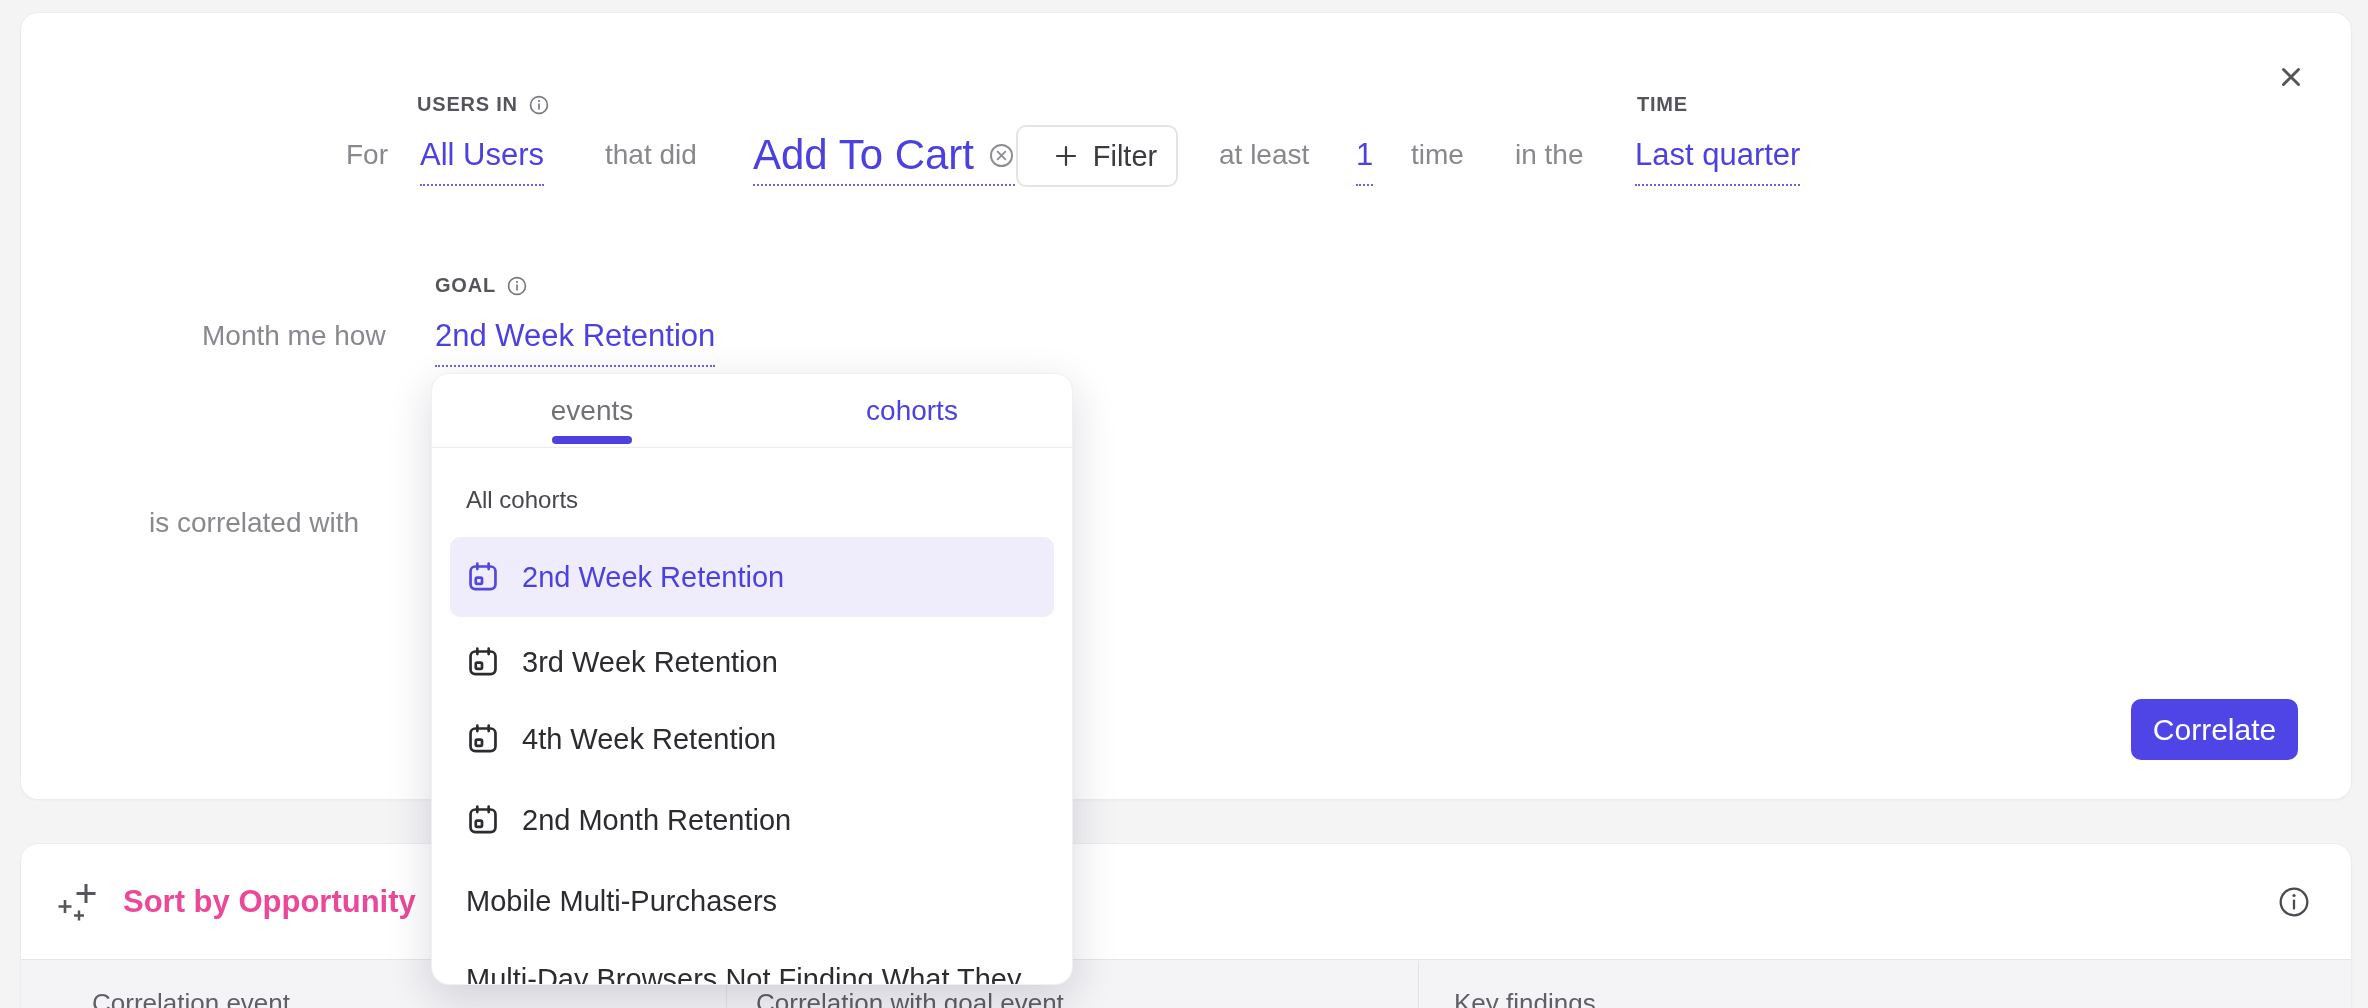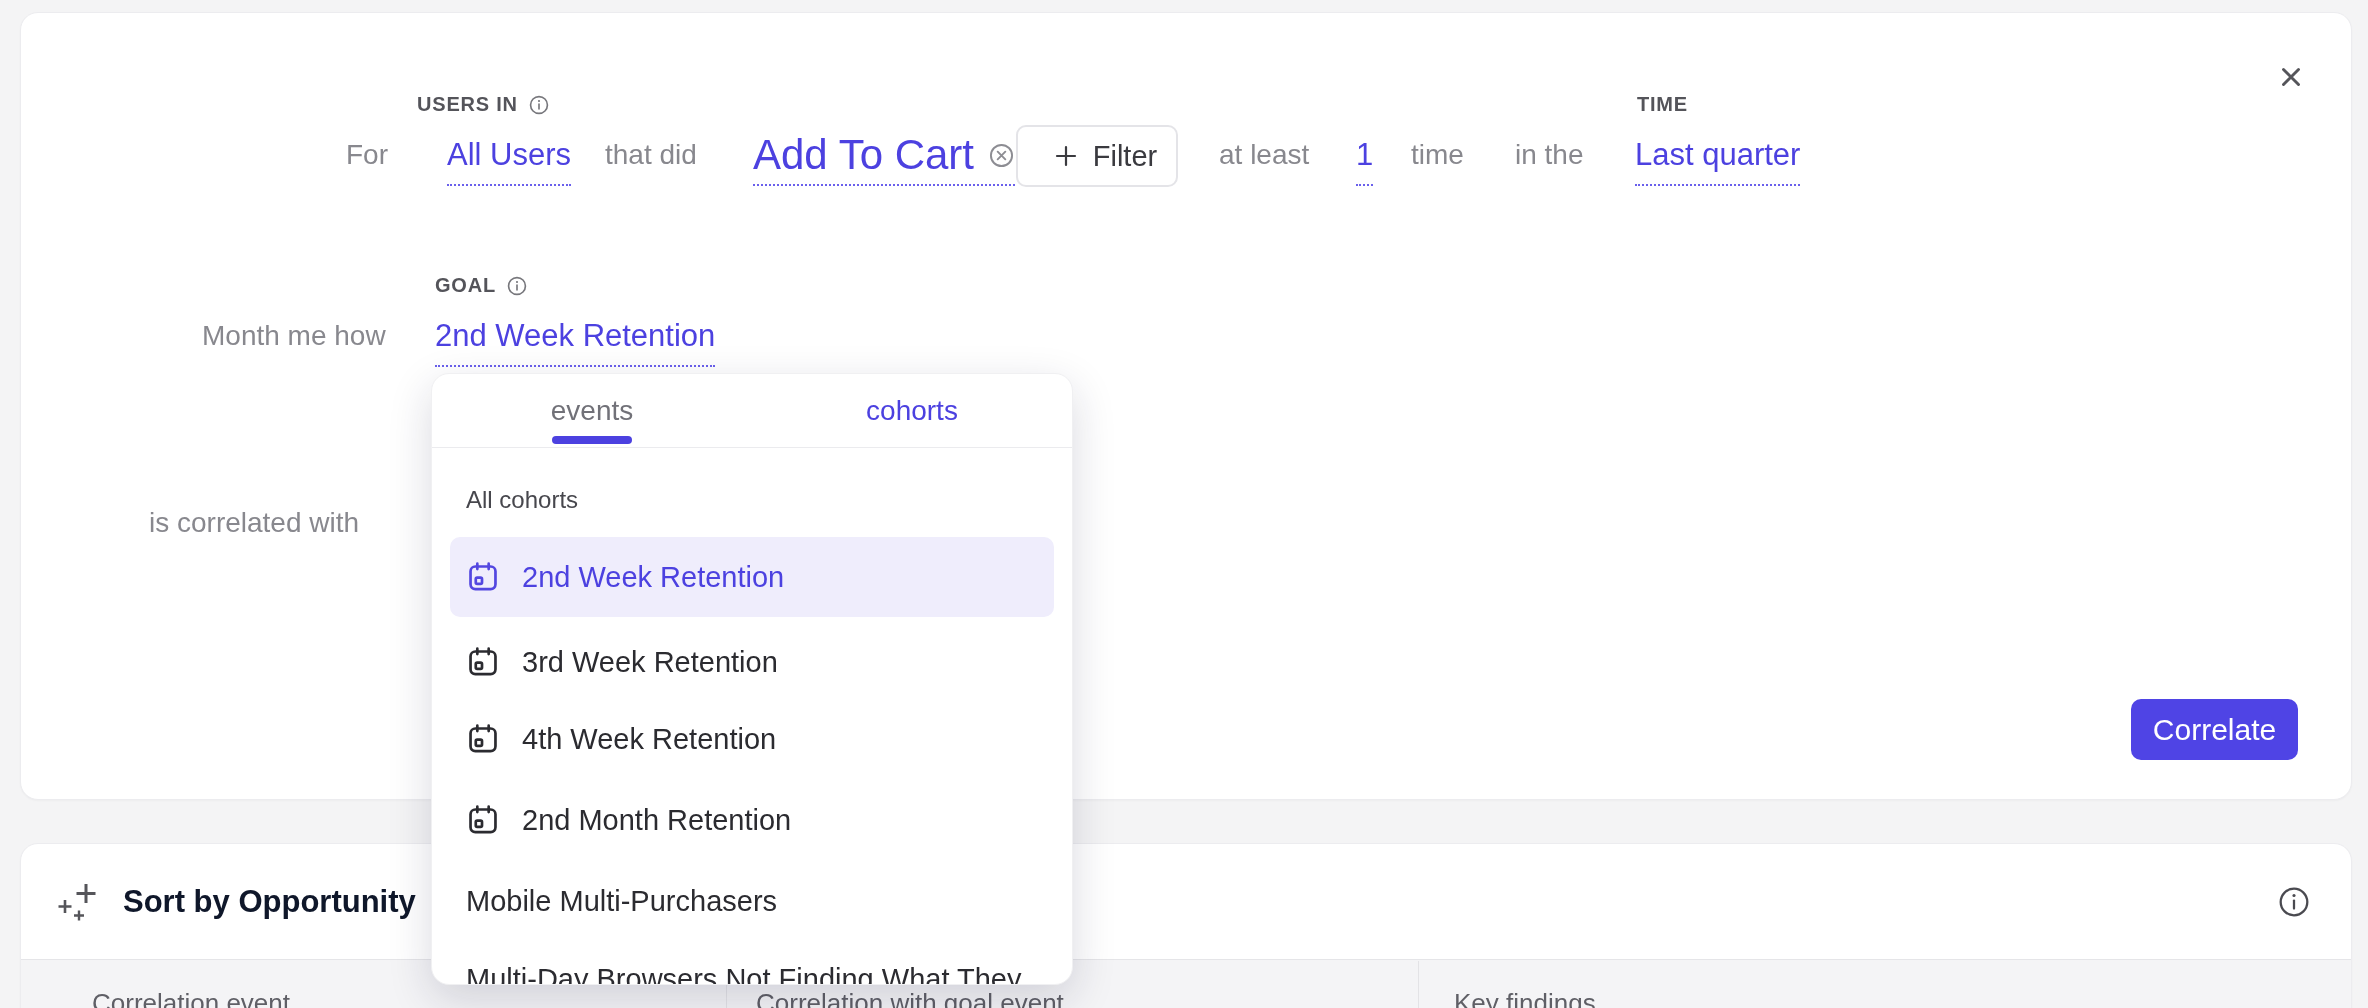--- a/index.html
+++ b/index.html
@@ -118,21 +118,21 @@
   .dd-item.selected { background:#efedfc; color:#4c41e0; font-weight:500; }
   .cal-icon svg { width:34px; height:34px; stroke:#2b2b30; }
   .dd-item.selected .cal-icon svg { stroke:#5347e0; }
 
   
   .sort-control {
     position:absolute; left:34px; top:33px;
     display:flex; align-items:center; gap:18px; cursor:pointer;
   }
   .sparkle-icon svg { width:50px; height:50px; stroke:#55555a; }
-  .sort-label { font-size:31px; font-weight:700; color:#0f172a; white-space:nowrap; }
+  .sort-label { font-size:31px; font-weight:700; color:#ec4899; white-space:nowrap; }
   .results-info {
     position:absolute; left:2255px; top:40px; width:36px; height:36px;
     display:flex; align-items:center; justify-content:center; cursor:pointer;
   }
   .results-info svg { width:34px; height:34px; stroke:#4a4a50; }
   .table-head {
     position:absolute; left:0; top:115px; right:0; bottom:-20px;
     background:#f4f4f6; border-top:1px solid #e5e5e8;
   }
   .col-div { position:absolute; top:1px; bottom:0; width:1px; background:#e3e3e6; }
@@ -161,21 +161,21 @@
       <span class="icon info-icon">
         <svg viewBox="0 0 24 24" fill="none" stroke-width="1.8">
           <circle cx="12" cy="12" r="9.2"></circle>
           <path d="M12 11v5.4" stroke-linecap="round"></path>
           <circle cx="12" cy="7.6" r="1.15" fill="#77777c" stroke="none"></circle>
         </svg>
       </span>
     </div>
 
     <div class="word" style="left:325px">For</div>
-    <div class="pvalue" style="left:426px">All Users</div>
+    <div class="pvalue" style="left:399px">All Users</div>
     <div class="word" style="left:584px">that did</div>
 
     <div class="pvalue-group" style="left:732px">
       <span class="val">Add To Cart</span>
       <span class="icon remove-icon">
         <svg viewBox="0 0 24 24" fill="none" stroke-width="1.7" stroke-linecap="round">
           <circle cx="12" cy="12" r="9.4"></circle>
           <path d="M8.6 8.6 L15.4 15.4 M15.4 8.6 L8.6 15.4"></path>
         </svg>
       </span>

